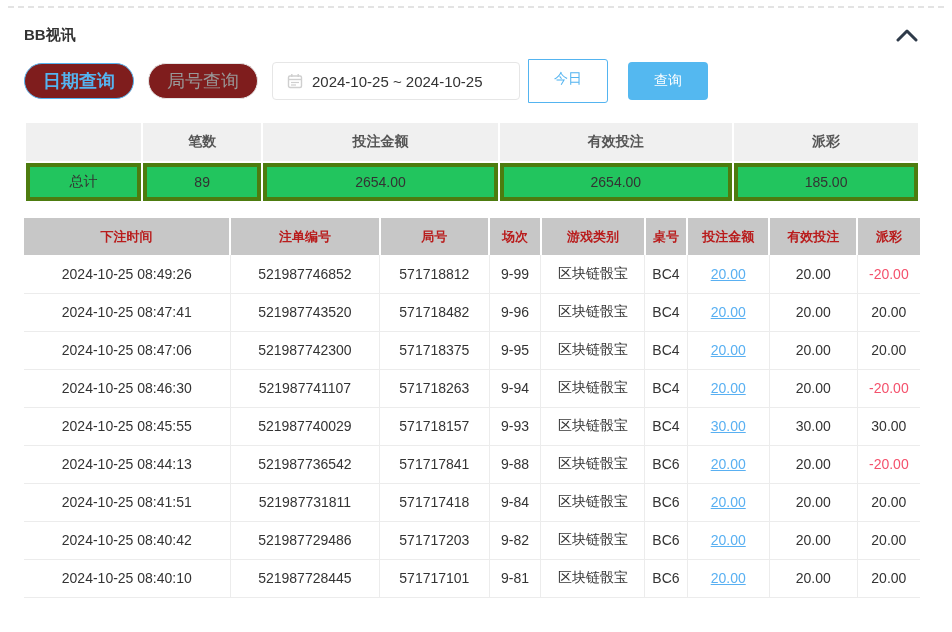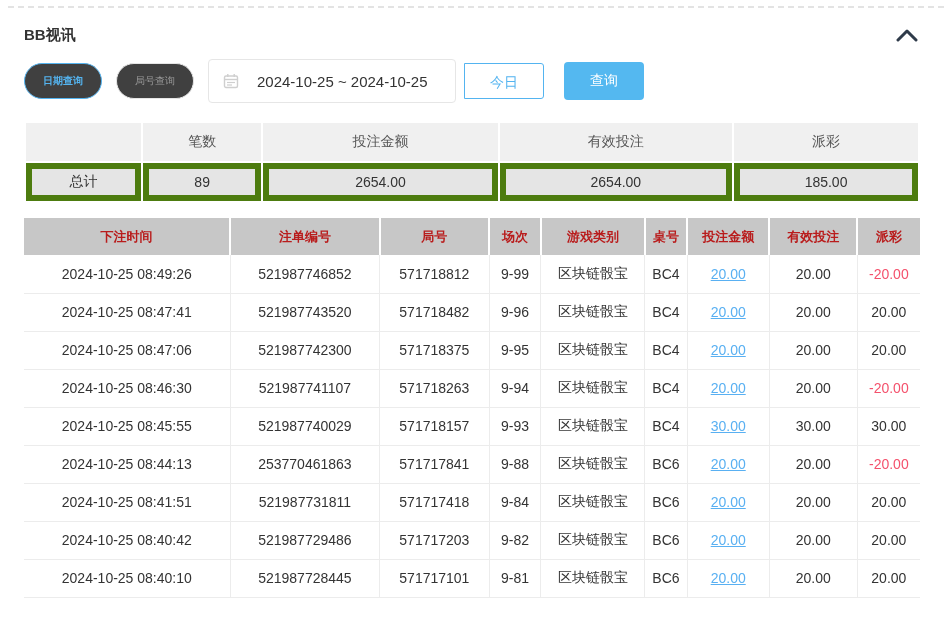--- a/index.html
+++ b/index.html
@@ -14,56 +14,56 @@
   .wrap { padding:0 32px 0 24px; }
 
   
   .panel-head { display:flex; justify-content:space-between; align-items:center; margin-top:18px; }
   .panel-title { font-size:15px; font-weight:bold; color:#333; }
   .collapse-btn { background:none; border:none; padding:2px; cursor:pointer; line-height:0; }
 
   
   .filters { display:flex; align-items:center; margin-top:17px; height:38px; }
   .pill {
-    height:36px; padding:0 18px; border-radius:18px; background:#404040;
-    font-size:10px; line-height:34px; cursor:pointer;
+    height:36px; padding:0 18px; border-radius:18px; background:#7f1d1d;
+    font-size:18px; line-height:34px; cursor:pointer;
   }
   .pill.active { border:1px solid #54b4f0; color:#54b4f0; font-weight:bold; }
   .pill.inactive { border:1px solid #e6e6e6; color:#999; margin-left:14px; }
 
   .date-box {
-    margin-left:14px; height:44px; min-width:248px; padding:0 14px;
+    margin-left:14px; height:38px; min-width:248px; padding:0 14px;
     border:1px solid #e6e6e6; border-radius:4px; background:#fff;
-    display:flex; align-items:center; gap:18px; font-size:15px; color:#333; cursor:pointer;
+    display:flex; align-items:center; gap:9px; font-size:15px; color:#333; cursor:pointer;
   }
 
   .seg { display:flex; margin-left:8px; }
   .seg-item {
-    width:80px; height:36px; line-height:36px; text-align:center;
+    width:80px; height:44px; line-height:36px; text-align:center;
     border:1px solid #e6e6e6; background:#fff; color:#c0c4cc; font-size:14px; cursor:pointer;
   }
   .seg-item + .seg-item { margin-left:-1px; }
   .seg-item:first-child { border-radius:3px 0 0 3px; }
   .seg-item:last-child { border-radius:0 3px 3px 0; }
   .seg-item.active { border-color:#54b4f0; color:#54b4f0; position:relative; z-index:1; }
 
   .search-btn {
     margin-left:20px; width:80px; height:38px; border:none; border-radius:4px;
     background:#54b8f0; color:#fff; font-size:14px; cursor:pointer;
   }
 
   
   table { border-collapse:separate; width:100%; }
   .summary { margin-top:21px; border-spacing:2px; font-size:14px; }
   .summary th {
-    background:#f0f0f0; height:38px; font-weight:normal; color:#555; text-align:center;
+    background:#f0f0f0; height:38px; font-weight:bold; color:#555; text-align:center;
   }
   .summary td {
-    background:#e5e5e5; height:38px; text-align:center; color:#333;
-    border:6px solid #4d7c0f;
+    background:#22c55e; height:38px; text-align:center; color:#333;
+    border:4px solid #4d7c0f;
   }
 
   
   .bets { margin-top:15px; border-spacing:0; border-collapse:collapse; font-size:14px; }
   .bets th {
     background:#c7c7c7; color:#b91c1c; font-weight:bold; font-size:13px;
     height:37px; text-align:center; border-right:2px solid #fff;
   }
   .bets th:last-child { border-right:none; }
   .bets td {
@@ -216,21 +216,21 @@
           <td>571718157</td>
           <td>9-93</td>
           <td>区块链骰宝</td>
           <td>BC4</td>
           <td><a class="link">30.00</a></td>
           <td>30.00</td>
           <td>30.00</td>
         </tr>
         <tr>
           <td>2024-10-25 08:44:13</td>
-          <td>253770461863</td>
+          <td>521987736542</td>
           <td>571717841</td>
           <td>9-88</td>
           <td>区块链骰宝</td>
           <td>BC6</td>
           <td><a class="link">20.00</a></td>
           <td>20.00</td>
           <td class="neg">-20.00</td>
         </tr>
         <tr>
           <td>2024-10-25 08:41:51</td>

